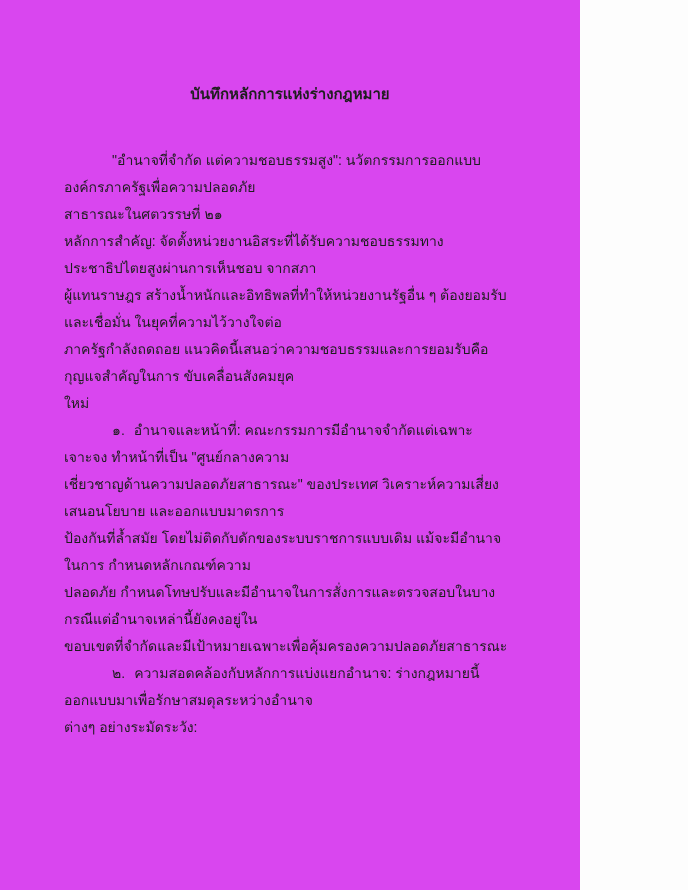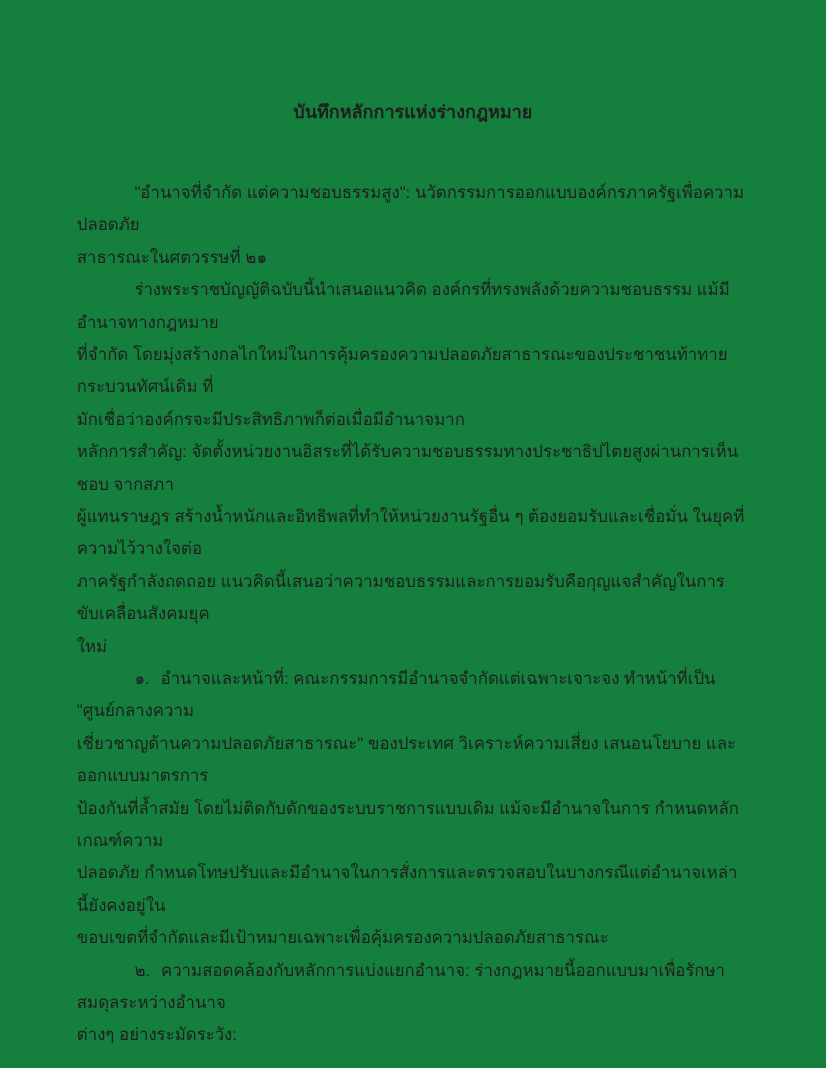--- a/index.html
+++ b/index.html
@@ -8,25 +8,25 @@
     background: #fdfdfd;
   }
   body {
     width: 688px;
     height: 890px;
     font-family: "Liberation Sans", sans-serif;
     color: #1e1e1e;
   }
   .page {
     box-sizing: border-box;
-    width: 688px;
+    width: 580px;
     height: 890px;
     padding: 80px 64px 0 64px;
     overflow: hidden;
-    background: #15803d;
+    background: #d946ef;
   }
   .doc-title {
     font-size: 15px;
     font-weight: bold;
     text-align: center;
     line-height: 27px;
     margin: 0 0 40px 0;
   }
   .para {
     font-size: 14px;
@@ -42,23 +42,20 @@
 </head>
 <body>
 
 <div class="page">
 
   <h1 class="doc-title">บันทึกหลักการแห่งร่างกฎหมาย</h1>
 
   <p class="para indent">"อำนาจที่จำกัด แต่ความชอบธรรมสูง": นวัตกรรมการออกแบบองค์กรภาครัฐเพื่อความปลอดภัย
 สาธารณะในศตวรรษที่ ๒๑</p>
 
-  <p class="para indent">ร่างพระราชบัญญัติฉบับนี้นำเสนอแนวคิด องค์กรที่ทรงพลังด้วยความชอบธรรม แม้มีอำนาจทางกฎหมาย
-ที่จำกัด โดยมุ่งสร้างกลไกใหม่ในการคุ้มครองความปลอดภัยสาธารณะของประชาชนท้าทายกระบวนทัศน์เดิม ที่
-มักเชื่อว่าองค์กรจะมีประสิทธิภาพก็ต่อเมื่อมีอำนาจมาก</p>
 
   <p class="para">หลักการสำคัญ: จัดตั้งหน่วยงานอิสระที่ได้รับความชอบธรรมทางประชาธิปไตยสูงผ่านการเห็นชอบ จากสภา
 ผู้แทนราษฎร สร้างน้ำหนักและอิทธิพลที่ทำให้หน่วยงานรัฐอื่น ๆ ต้องยอมรับและเชื่อมั่น ในยุคที่ความไว้วางใจต่อ
 ภาครัฐกำลังถดถอย แนวคิดนี้เสนอว่าความชอบธรรมและการยอมรับคือกุญแจสำคัญในการ ขับเคลื่อนสังคมยุค
 ใหม่</p>
 
   <p class="para indent item-gap"><span class="num">๑.</span><span>อำนาจและหน้าที่: คณะกรรมการมีอำนาจจำกัดแต่เฉพาะเจาะจง ทำหน้าที่เป็น "ศูนย์กลางความ
 เชี่ยวชาญด้านความปลอดภัยสาธารณะ" ของประเทศ วิเคราะห์ความเสี่ยง เสนอนโยบาย และออกแบบมาตรการ
 ป้องกันที่ล้ำสมัย โดยไม่ติดกับดักของระบบราชการแบบเดิม แม้จะมีอำนาจในการ กำหนดหลักเกณฑ์ความ
 ปลอดภัย กำหนดโทษปรับและมีอำนาจในการสั่งการและตรวจสอบในบางกรณีแต่อำนาจเหล่านี้ยังคงอยู่ใน

